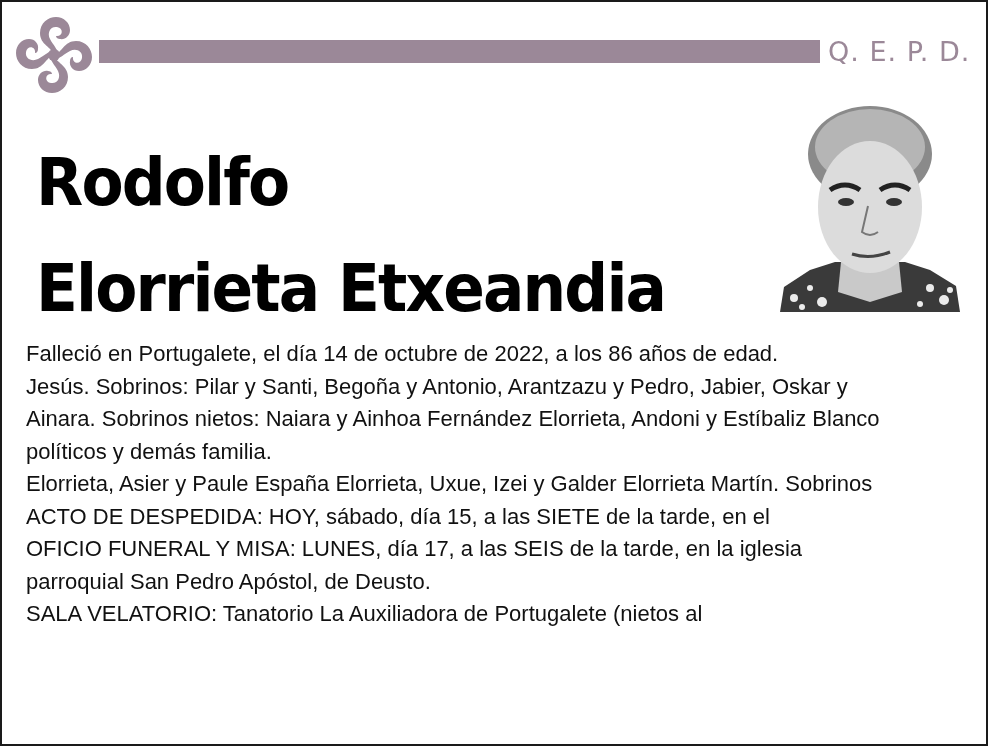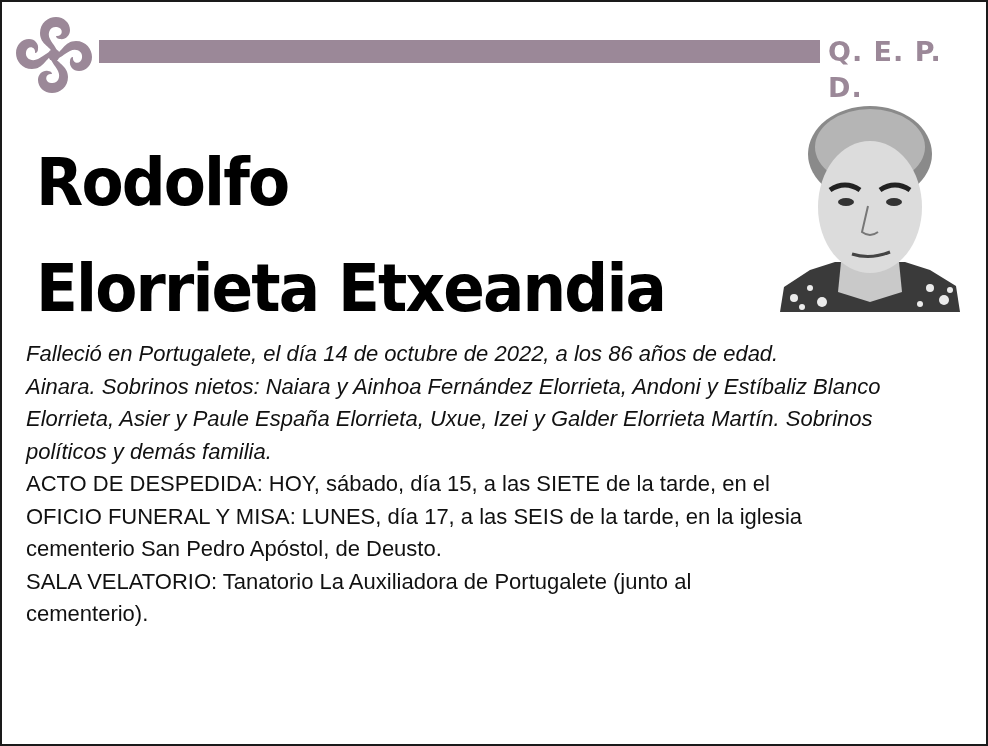--- a/index.html
+++ b/index.html
@@ -13,21 +13,21 @@
     }
     .lauburu {
       position: absolute; left: 10px; top: 11px; width: 84px; height: 84px;
     }
     .header-bar {
       position: absolute; left: 97px; top: 38px; width: 721px; height: 23px;
       background: #9b8898;
     }
     .qepd {
       position: absolute; left: 826px; top: 32px;
-      font-family: "DejaVu Sans", sans-serif; font-weight: bold;
+      font-family: "DejaVu Sans", sans-serif; font-weight: normal;
       font-size: 27px; color: #9b8898; letter-spacing: 1px;
       line-height: 36px;
     }
     .name {
       position: absolute; left: 34px; top: 128px;
       font-family: "DejaVu Sans", sans-serif; font-weight: bold;
       font-size: 66px; line-height: 106px; color: #000;
       letter-spacing: -2px;
       transform: scaleX(0.93); transform-origin: left top;
     }
@@ -35,21 +35,21 @@
     .photo {
       position: absolute; left: 778px; top: 100px; width: 180px; height: 210px;
       background: #ffffff; overflow: hidden;
     }
     .body-text {
       position: absolute; left: 24px; top: 336px; width: 940px;
       font-family: "Liberation Sans", sans-serif; font-size: 22px;
       line-height: 32.5px; color: #111;
     }
     .body-text p { margin: 0; }
-    .body-text .reg { font-weight: normal; font-style: italic; }
+    .body-text .reg { font-weight: normal; }
     .body-text .bold { font-weight: normal; }
     .nowrap { white-space: nowrap; }
   </style>
 </head>
 <body>
 
 <div class="card">
 
   <svg class="lauburu" viewBox="0 0 84 84">
     <g fill="#9b8898">
@@ -103,23 +103,23 @@
       <ellipse cx="114" cy="100" rx="8" ry="4" fill="#333"></ellipse>
 
       <path d="M88,104 L82,130 Q90,136 98,130" stroke="#777" stroke-width="2" fill="none"></path>
 
       <path d="M72,152 Q90,158 110,150" stroke="#444" stroke-width="3" fill="none"></path>
     </svg>
   </div>
 
   <div class="body-text">
     <p class="reg nowrap">Falleció en Portugalete, el día 14 de octubre de 2022, a los 86 años de edad.</p>
+    <p class="reg nowrap">Jesús. Sobrinos: Pilar y Santi, Begoña y Antonio, Arantzazu y Pedro, Jabier, Oskar y</p>
     <p class="reg nowrap">Ainara. Sobrinos nietos: Naiara y Ainhoa Fernández Elorrieta, Andoni y Estíbaliz Blanco</p>
+    <p class="reg nowrap">políticos y demás familia.</p>
     <p class="reg nowrap">Elorrieta, Asier y Paule España Elorrieta, Uxue, Izei y Galder Elorrieta Martín. Sobrinos</p>
-    <p class="reg nowrap">políticos y demás familia.</p>
     <p class="bold nowrap">ACTO DE DESPEDIDA: HOY, sábado, día 15, a las SIETE de la tarde, en el</p>
     <p class="bold nowrap">OFICIO FUNERAL Y MISA: LUNES, día 17, a las SEIS de la tarde, en la iglesia</p>
-    <p class="bold nowrap">cementerio San Pedro Apóstol, de Deusto.</p>
-    <p class="bold nowrap">SALA VELATORIO: Tanatorio La Auxiliadora de Portugalete (junto al</p>
-    <p class="bold nowrap">cementerio).</p>
+    <p class="bold nowrap">parroquial San Pedro Apóstol, de Deusto.</p>
+    <p class="bold nowrap">SALA VELATORIO: Tanatorio La Auxiliadora de Portugalete (nietos al</p>
   </div>
 
 </div>
 
 </body></html>

